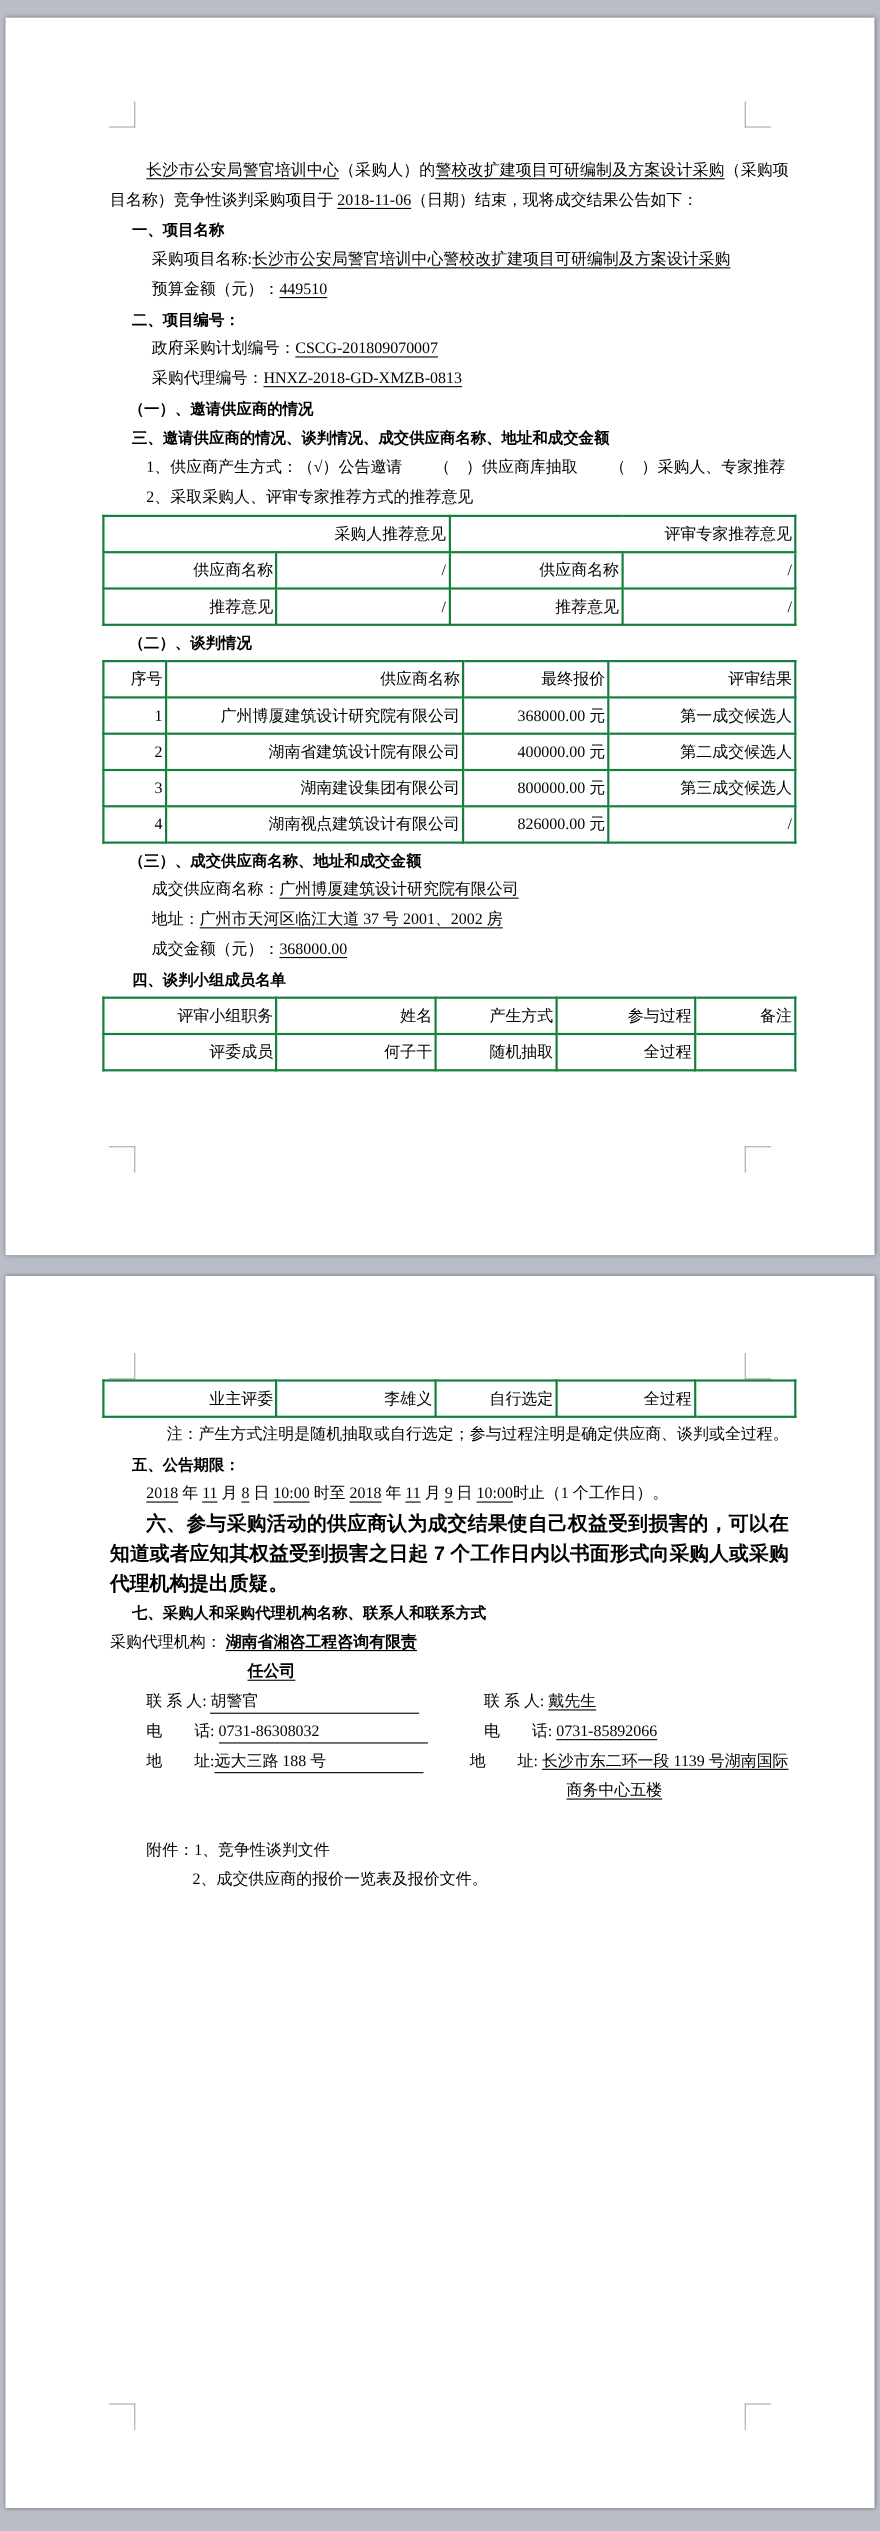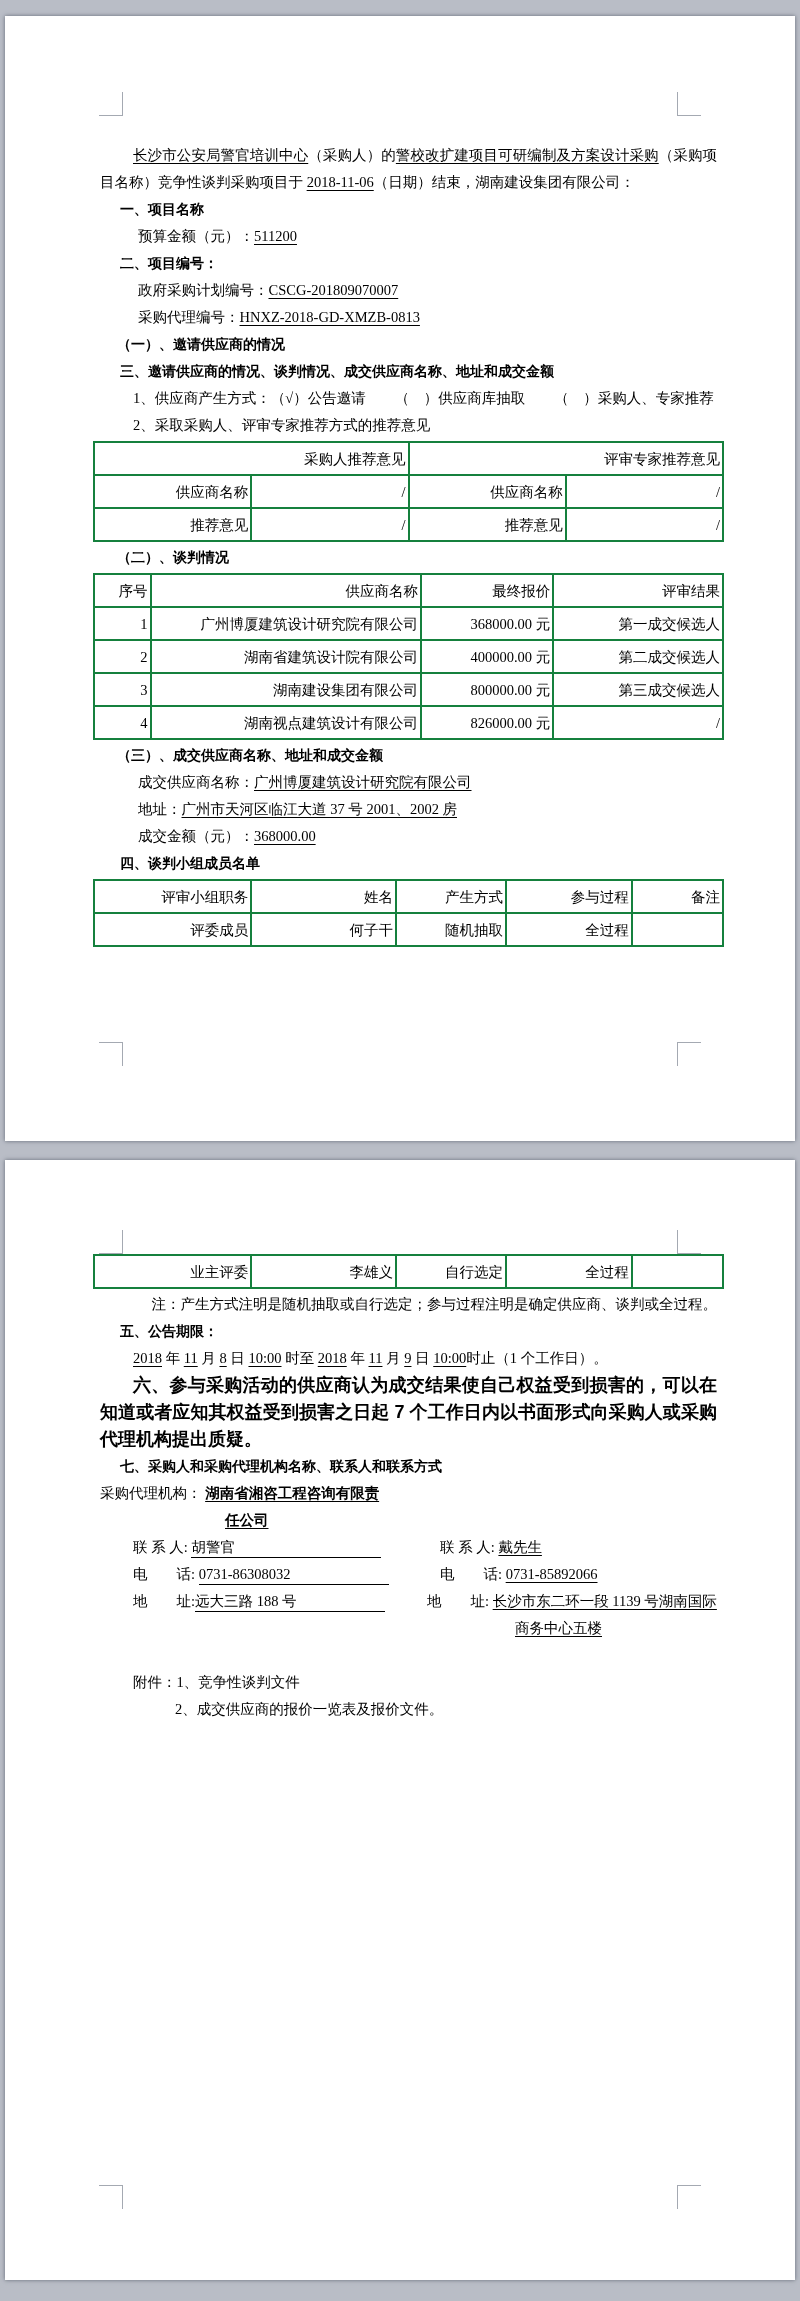--- a/index.html
+++ b/index.html
@@ -88,24 +88,25 @@
 
 <div class="canvas">
 
   <div class="page" id="page1">
     <div class="mark m-tl"></div>
     <div class="mark m-tr"></div>
     <div class="mark m-bl"></div>
     <div class="mark m-br"></div>
 
     <div class="content">
-      <p class="ind33"><span class="u">长沙市公安局警官培训中心</span><span>（采购人）的</span><span class="u">警校改扩建项目可研编制及方案设计采购</span><span>（采购项目名称）竞争性谈判采购项目于 </span><span class="u">2018-11-06</span><span>（日期）结束，湖南建设集团有限公司：</span></p>
+      <p class="ind33"><span class="u">长沙市公安局警官培训中心</span><span>（采购人）的</span><span class="u">警校改扩建项目可研编制及方案设计采购</span><span>（采购项目名称）竞争性谈判采购项目于 </span><span class="u">2018-11-06</span><span>（日期）结束，现将成交结果公告如下：</span></p>
 
       <p class="h">一、项目名称</p>
-      <p class="ind"><span>预算金额（元）：</span><span class="u">511200</span></p>
+      <p class="ind"><span>采购项目名称:</span><span class="u">长沙市公安局警官培训中心警校改扩建项目可研编制及方案设计采购</span></p>
+      <p class="ind"><span>预算金额（元）：</span><span class="u">449510</span></p>
 
       <p class="h">二、项目编号：</p>
       <p class="ind"><span>政府采购计划编号：</span><span class="u">CSCG-201809070007</span></p>
       <p class="ind"><span>采购代理编号：</span><span class="u">HNXZ-2018-GD-XMZB-0813</span></p>
 
       <p class="h h2l">（一）、邀请供应商的情况</p>
       <p class="h">三、邀请供应商的情况、谈判情况、成交供应商名称、地址和成交金额</p>
       <p class="ind33">1、供应商产生方式：（√）公告邀请　　（　）供应商库抽取　　（　）采购人、专家推荐</p>
       <p class="ind33">2、采取采购人、评审专家推荐方式的推荐意见</p>
 

